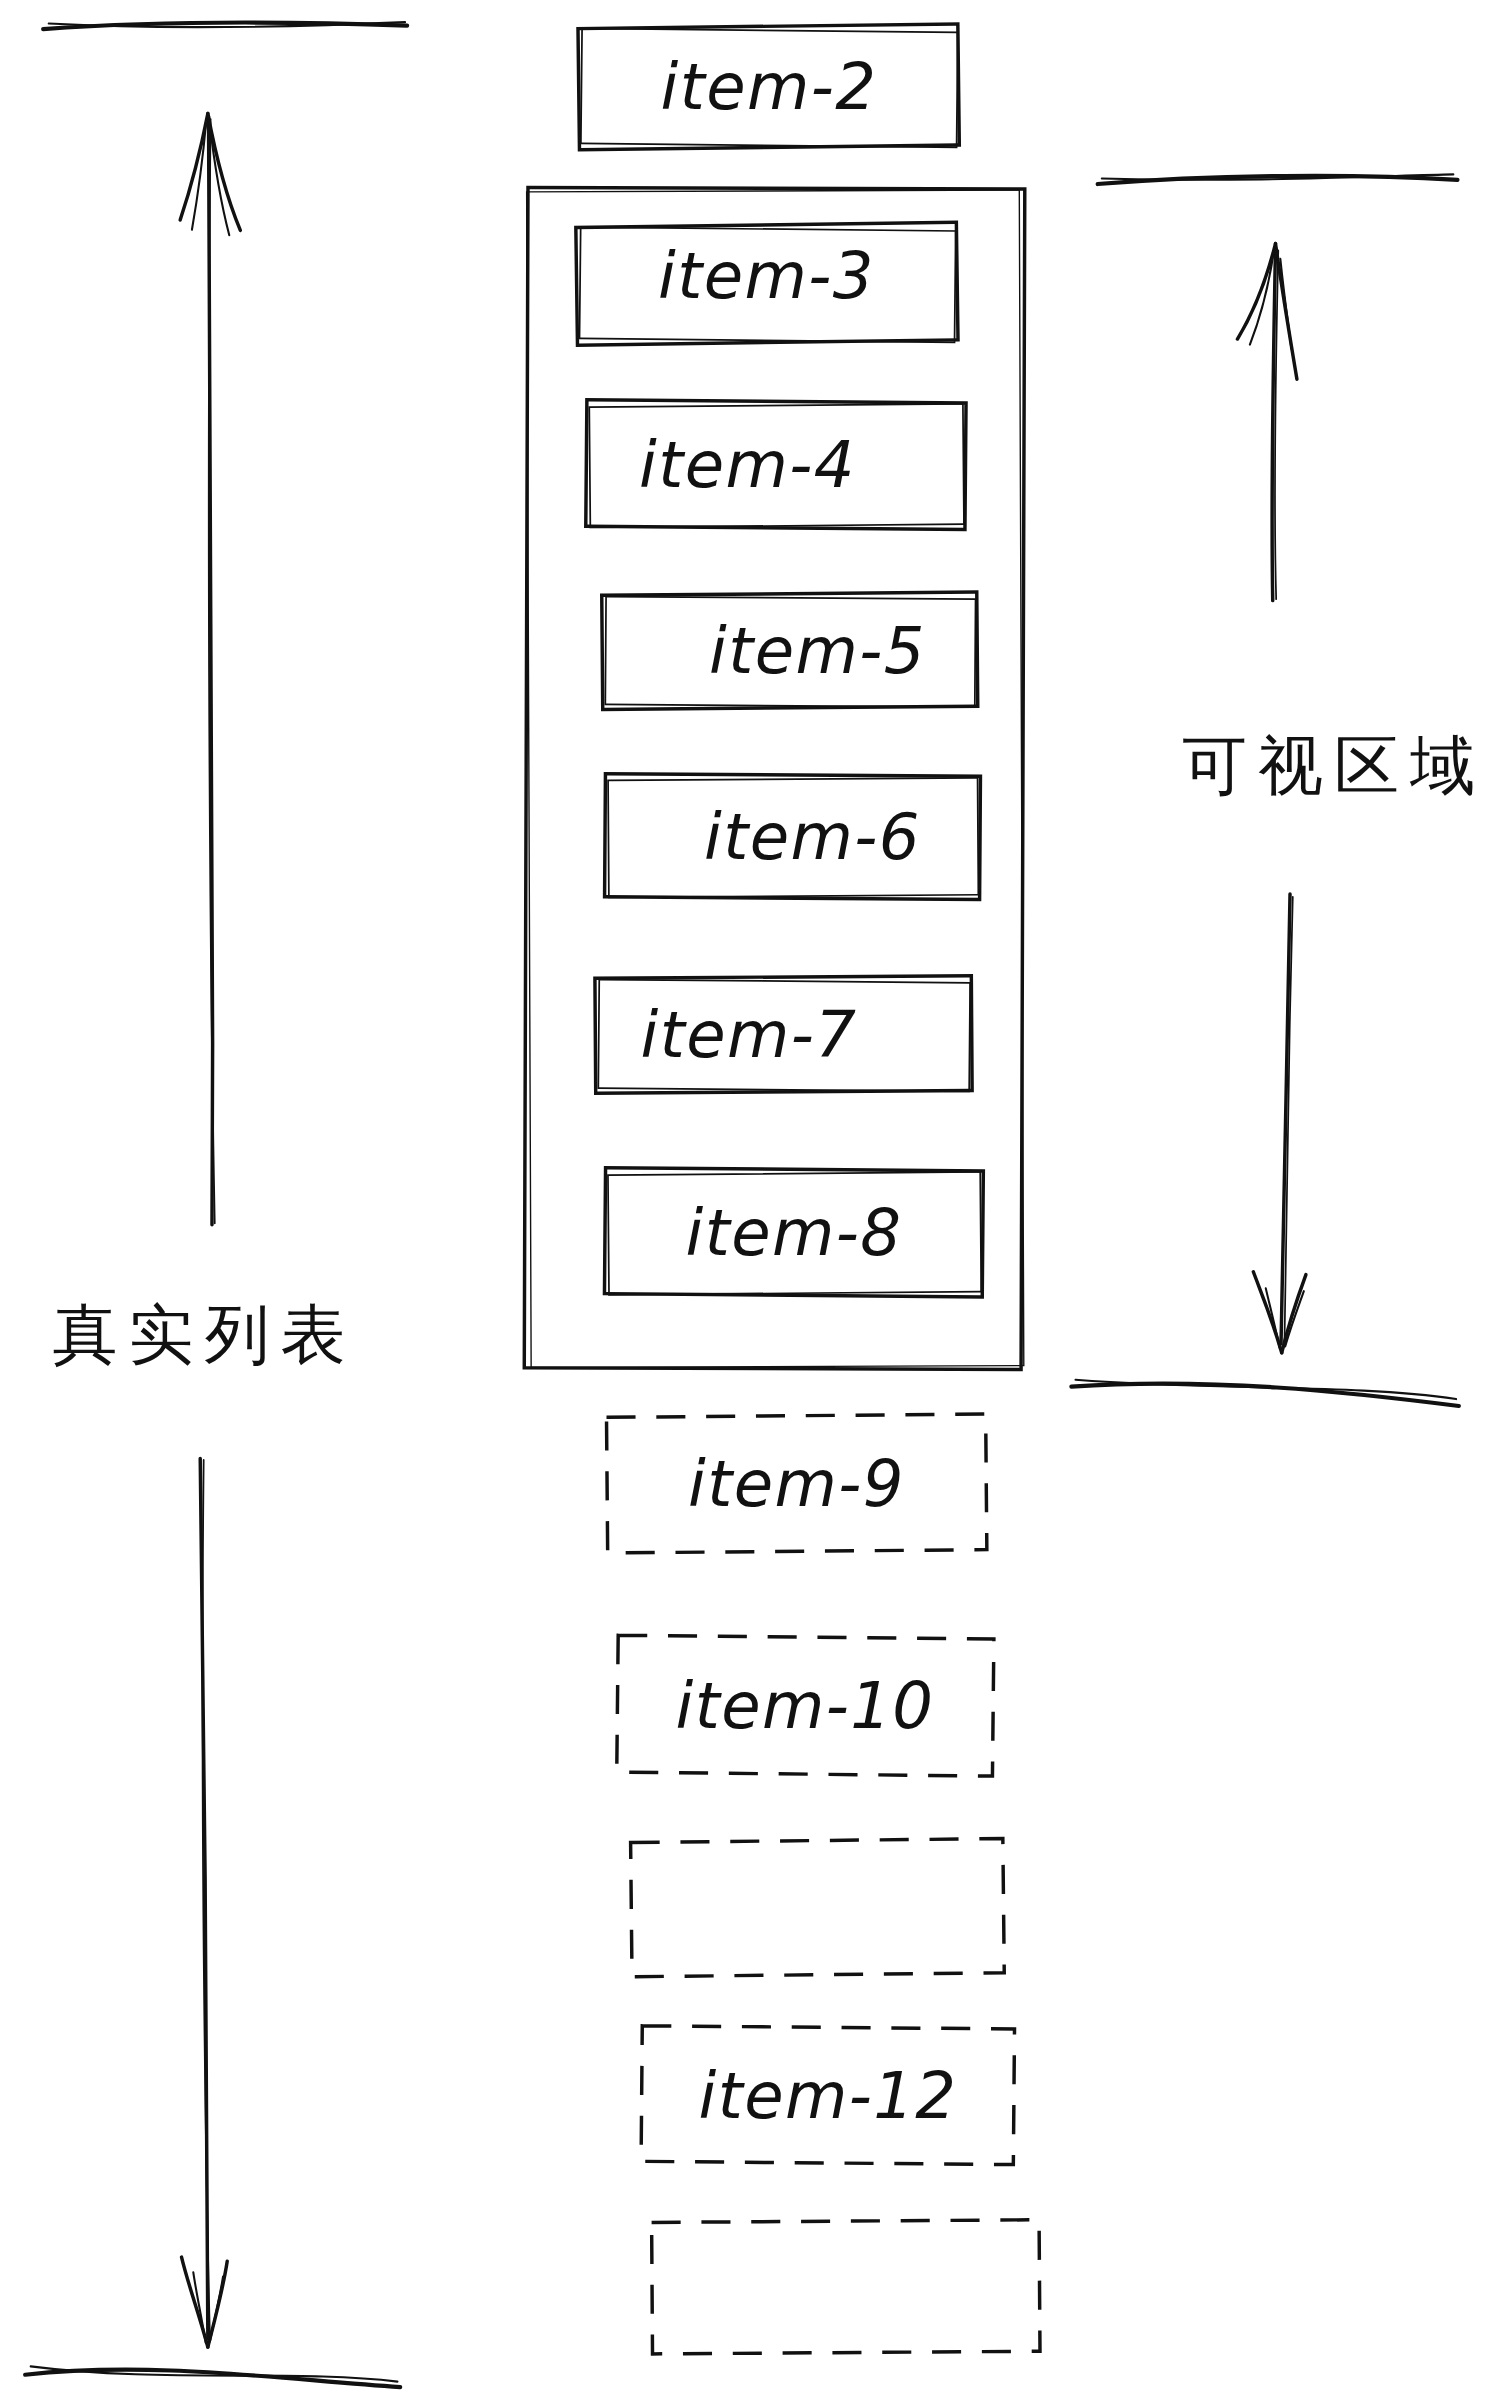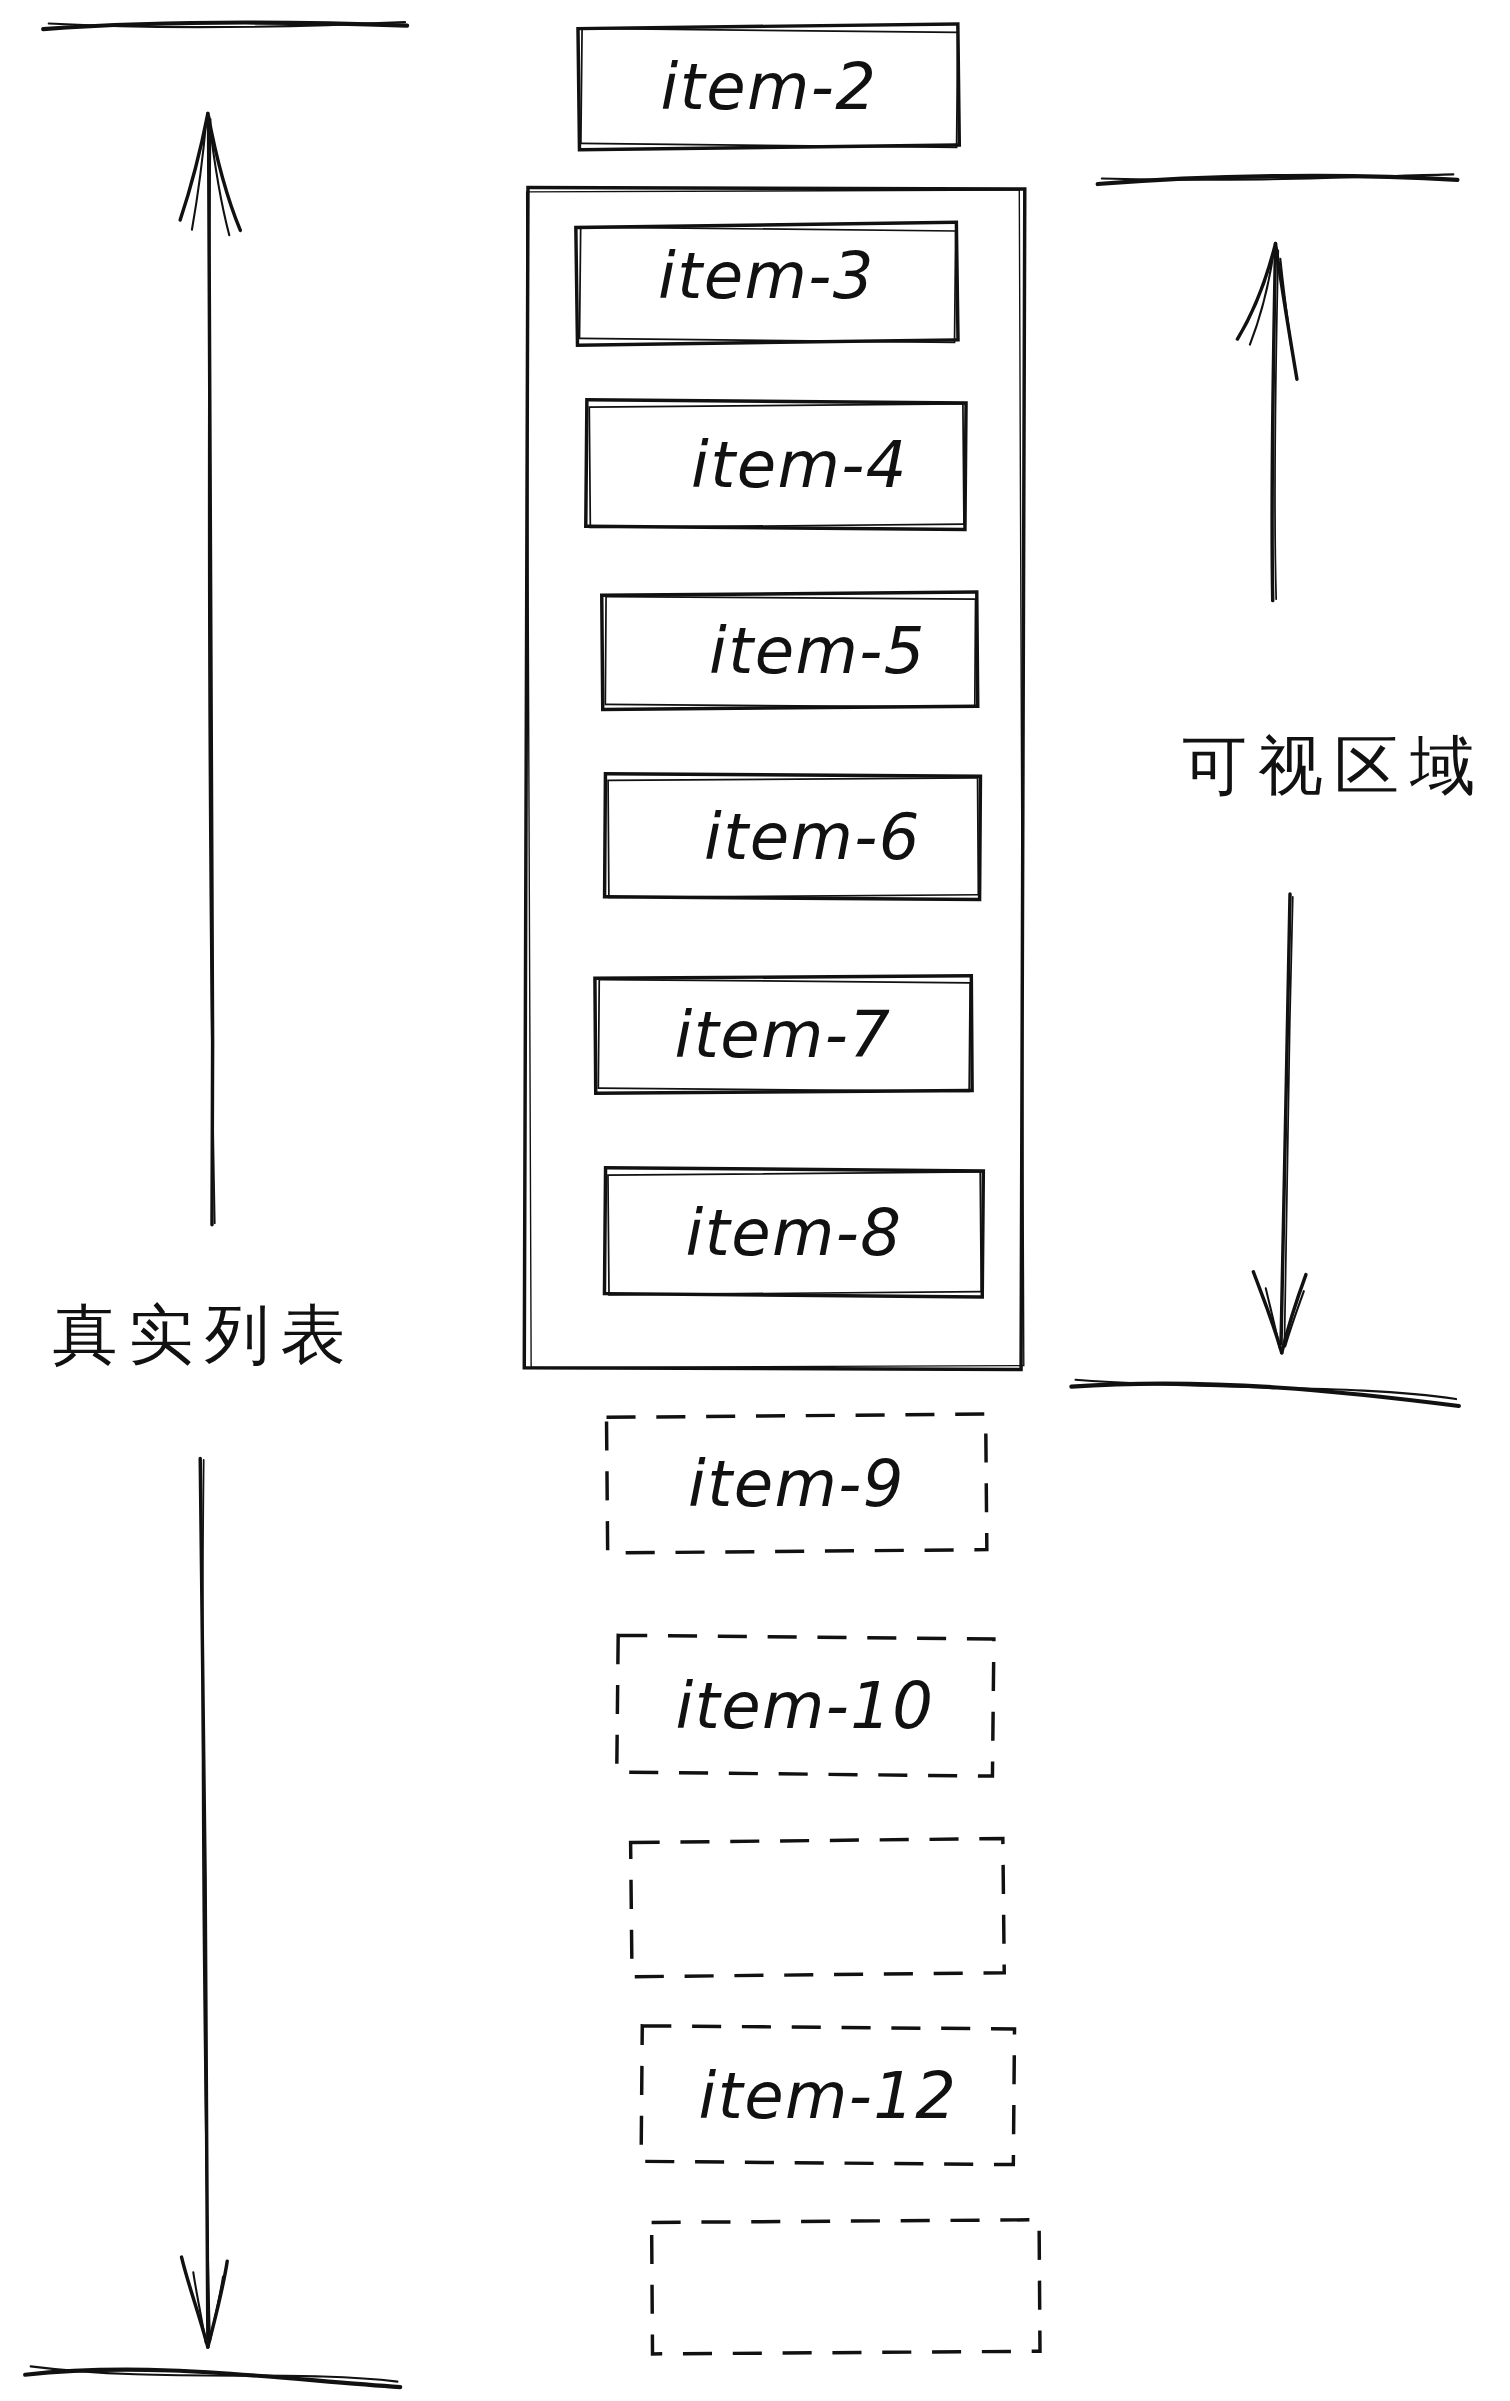--- a/index.html
+++ b/index.html
@@ -16,24 +16,24 @@
     font-family:"DejaVu Sans",sans-serif;
   }
   .cjk-label{
     position:absolute;display:flex;align-items:center;justify-content:center;
     font-size:65px;letter-spacing:11px;color:#111;font-weight:500;
     font-family:"DejaVu Sans",sans-serif;white-space:nowrap;
   }
   
   .t-it2 {left:579px; top:26px;  width:380px;height:121px;}
   .t-it3 {left:576px; top:217px; width:381px;height:118px;}
-  .t-it4 {left:610px; top:401px; width:379px;height:127px;}
+  .t-it4 {left:558px; top:401px; width:379px;height:127px;}
   .t-it5 {left:602px; top:594px; width:375px;height:114px;margin-left:28px;}
   .t-it6 {left:605px; top:775px;width:375px;height:123px;padding-left:20px;}
-  .t-it7 {left:595px; top:977px;width:376px;height:115px;}
+  .t-it7 {left:561px; top:977px;width:376px;height:115px;}
   .t-it8 {left:605px; top:1170px;width:378px;height:126px;}
   .t-it9 {left:607px; top:1416px;width:379px;height:136px;}
   .t-it10{left:617px; top:1637px;width:376px;height:137px;}
   .t-it11{left:631px; top:1841px;width:372px;height:134px;}
   .t-it12{left:642px; top:2028px;width:372px;height:136px;}
   .t-it13{left:652px; top:2221px;width:388px;height:131px;}
   .t-real{left:52px;  top:1293px;width:305px;height:83px;}
   .t-vis {left:1185px;top:721px;width:298px;height:90px;}
 </style>
 </head>

